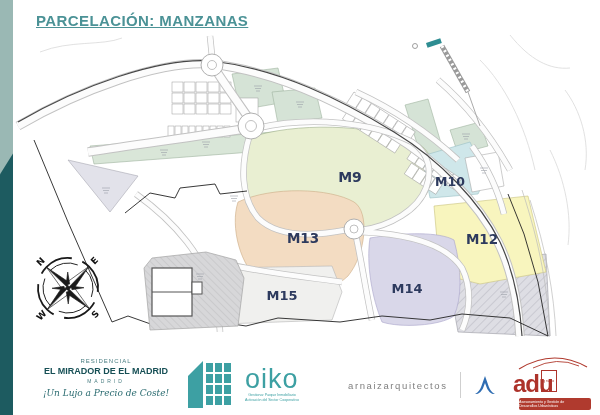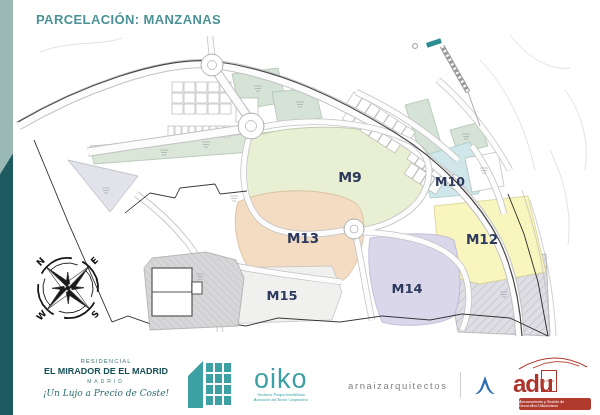--- a/index.html
+++ b/index.html
@@ -3,32 +3,32 @@
 <meta charset="utf-8">
 <style>
   html,body{margin:0;padding:0;background:#ffffff;}
   .slide{position:relative;width:600px;height:415px;background:#ffffff;overflow:hidden;
          font-family:"Liberation Sans",sans-serif;}
   
   .bar{position:absolute;left:0;top:0;width:13px;height:415px;background:#9ab8b4;}
   .bar-dark{position:absolute;left:0;top:0;width:13px;height:415px;background:#1d5b60;
             clip-path:polygon(0 42%,100% 37%,100% 100%,0 100%);}
   
-  .title{position:absolute;left:36px;top:12px;font-size:13px;font-weight:bold;
-         color:#4b9296;letter-spacing:.4px;}
+  .title{position:absolute;left:36px;top:12px;font-size:15px;font-weight:bold;
+         color:#4b9296;letter-spacing:.4px;text-decoration:underline;}
   
   .map{position:absolute;left:10px;top:30px;}
   
   .footer{position:absolute;left:13px;top:352px;width:587px;height:63px;background:#fff;}
   .brand{position:absolute;left:18px;top:6px;width:150px;text-align:center;color:#1d6066;}
   .brand .l1{font-size:6px;letter-spacing:1px;color:#4a7e82;}
   .brand .l2{font-size:9px;font-weight:bold;color:#164f55;margin-top:2px;}
   .brand .l3{font-size:5px;letter-spacing:3px;margin-top:2px;color:#4a7e82;}
   .brand .l4{font-family:"DejaVu Serif",serif;font-style:italic;font-size:9px;margin-top:4px;color:#2a6b70;}
-  .oiko{position:absolute;left:175px;top:8px;display:flex;align-items:center;gap:20px;}
+  .oiko{position:absolute;left:175px;top:8px;display:flex;align-items:center;gap:11px;}
   .oiko-text{display:flex;flex-direction:column;}
   .oiko-name{font-size:27px;color:#3da0a3;letter-spacing:1px;line-height:26px;}
   .oiko-tag{font-size:3.6px;color:#3da0a3;line-height:4.4px;text-align:center;margin-top:1px;}
   .arnaiz{position:absolute;left:335px;top:20px;display:flex;align-items:center;gap:12px;}
   .arnaiz-name{font-size:9.5px;color:#7f7f7f;letter-spacing:1.6px;}
   .arnaiz-div{width:1px;height:26px;background:#cfcfcf;}
   .adu{position:absolute;left:500px;top:2px;width:84px;}
   .adu-name{font-size:24px;font-weight:bold;color:#ad332b;line-height:20px;letter-spacing:-1px;position:relative;display:inline-block;}
   .adu-grupo{position:absolute;right:-4px;top:-4px;font-size:3.5px;font-weight:normal;color:#ad332b;
              border:0.5px solid #ad332b;padding:0 1px;letter-spacing:.5px;}

